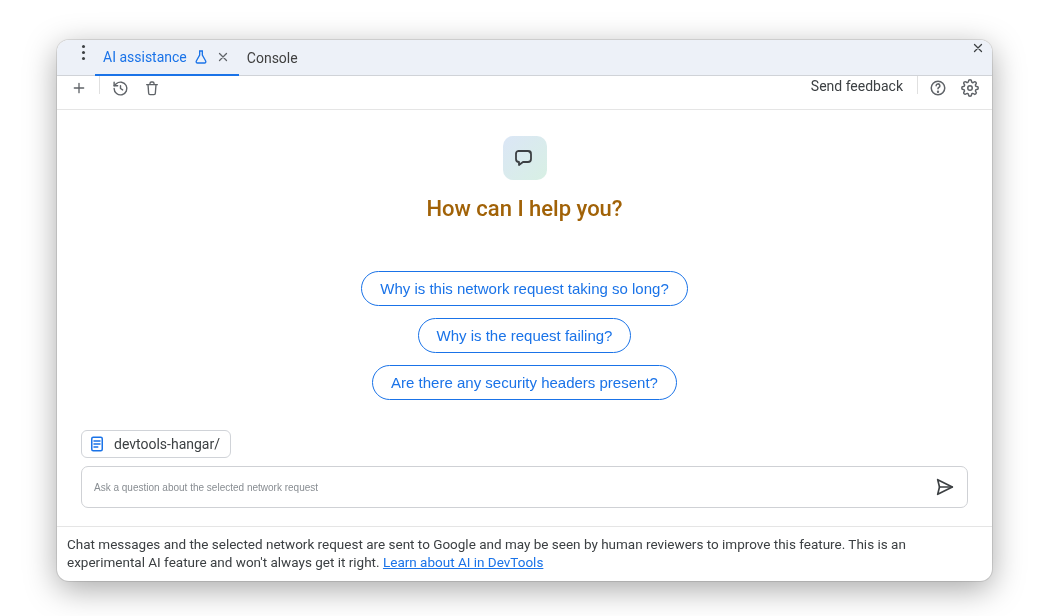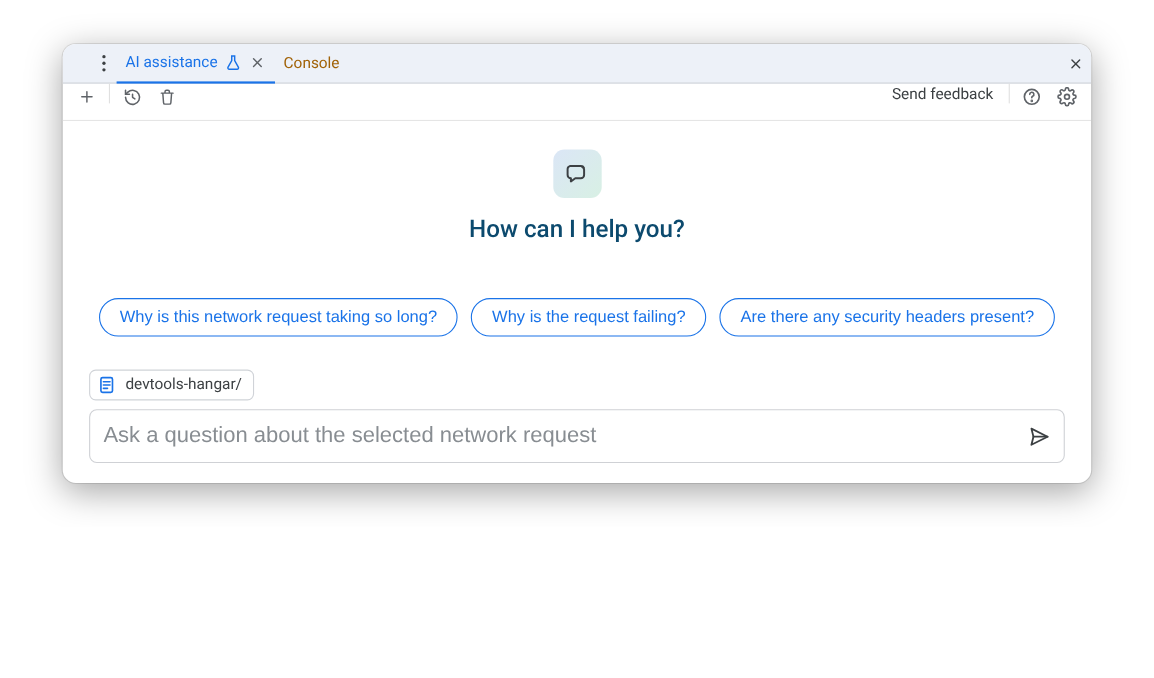--- a/index.html
+++ b/index.html
@@ -16,41 +16,41 @@
       background: #fff;
       border-radius: 12px;
       box-shadow: 0 8px 32px rgba(0,0,0,0.35), 0 0 0 1px rgba(0,0,0,0.1);
       overflow: hidden;
       display: flex;
       flex-direction: column;
     }
     
     .tabstrip {
       display: flex;
-      align-items: center;
+      align-items: flex-start;
       background: #edf1f8;
       border-bottom: 1px solid #d0d3d8;
       height: 36px;
-      padding: 0 6px 0 25px;
+      padding: 0 6px 0 14px;
     }
     .kebab {
       width: 24px; height: 24px;
       display: flex; align-items: center; justify-content: center;
       cursor: pointer;
       border-radius: 4px;
     }
     .dot { width: 3px; height: 3px; background: #3c4043; border-radius: 50%; margin: 1.5px 0; }
     .kebab-inner { display: flex; flex-direction: column; }
     .tab {
       display: flex; align-items: center;
       padding: 0 8px;
       height: 36px;
       gap: 6px;
       cursor: pointer;
-      color: #a16207;
+      color: #404040;
       font-size: 14px;
     }
     .tab.active {
       color: #1a73e8;
       border-bottom: 2px solid #1a73e8;
     }
     .tab .label { white-space: nowrap; }
     .flask { width: 16px; height: 16px; }
     .tab-close {
       width: 16px; height: 16px; display:flex; align-items:center; justify-content:center;
@@ -80,25 +80,25 @@
       display:flex; flex-direction:column; align-items:center;
       padding: 26px 20px 10px;
     }
     .hero-icon {
       width: 44px; height: 44px; border-radius: 10px;
       background: linear-gradient(135deg, #dbe6f6, #d8f0e4);
       display:flex; align-items:center; justify-content:center;
       margin-bottom: 16px;
     }
     .headline {
-      font-size: 22px; font-weight: 500; color:#0c4a6e;
+      font-size: 22px; font-weight: 500; color:#a16207;
       margin-bottom: 50px;
     }
     .suggestions {
-      display:flex; flex-direction:row; align-items:center; gap:12px;
+      display:flex; flex-direction:column; align-items:center; gap:12px;
       margin-bottom: 30px;
     }
     .chip {
       border: 1px solid #1a73e8;
       color: #1a73e8;
       background: #fff;
       border-radius: 999px;
       padding: 8px 18px;
       font-size: 15px;
       cursor: pointer;
@@ -121,21 +121,21 @@
       align-self: stretch;
     }
     .input-wrap {
       display:flex; align-items:center;
       border:1px solid #cfd1d5; border-radius:7px;
       padding: 4px 6px 4px 12px;
       background:#fff;
     }
     .input-wrap input {
       flex:1; border:none; outline:none;
-      font-size: 20px; color:#0369a1; padding: 8px 0;
+      font-size: 10px; color:#0369a1; padding: 8px 0;
     }
     .input-wrap input::placeholder { color:#888d92; }
     .send-btn {
       width:32px; height:32px; display:flex; align-items:center; justify-content:center;
       cursor:pointer; border-radius:4px; color:#5f6368;
     }
     
     .footer {
       border-top:1px solid #e5e5e5;
       padding: 8px 10px 10px;
@@ -246,14 +246,17 @@
         <div class="send-btn">
           <svg width="22" height="22" viewBox="0 0 24 24" fill="none" stroke="#3c4043" stroke-width="1.8" stroke-linejoin="round" stroke-linecap="round">
             <path d="M4 4l16 8-16 8 2-8z"></path>
               <path d="M6 12h14"></path>
           </svg>
         </div>
       </div>
     </div>
   </div>
 
+  <div class="footer">
+    <span>Chat messages and the selected network request are sent to Google and may be seen by human reviewers to improve this feature. This is an experimental AI feature and won't always get it right. </span><a>Learn about AI in DevTools</a>
+  </div>
 
 </div>
 
 </body></html>

